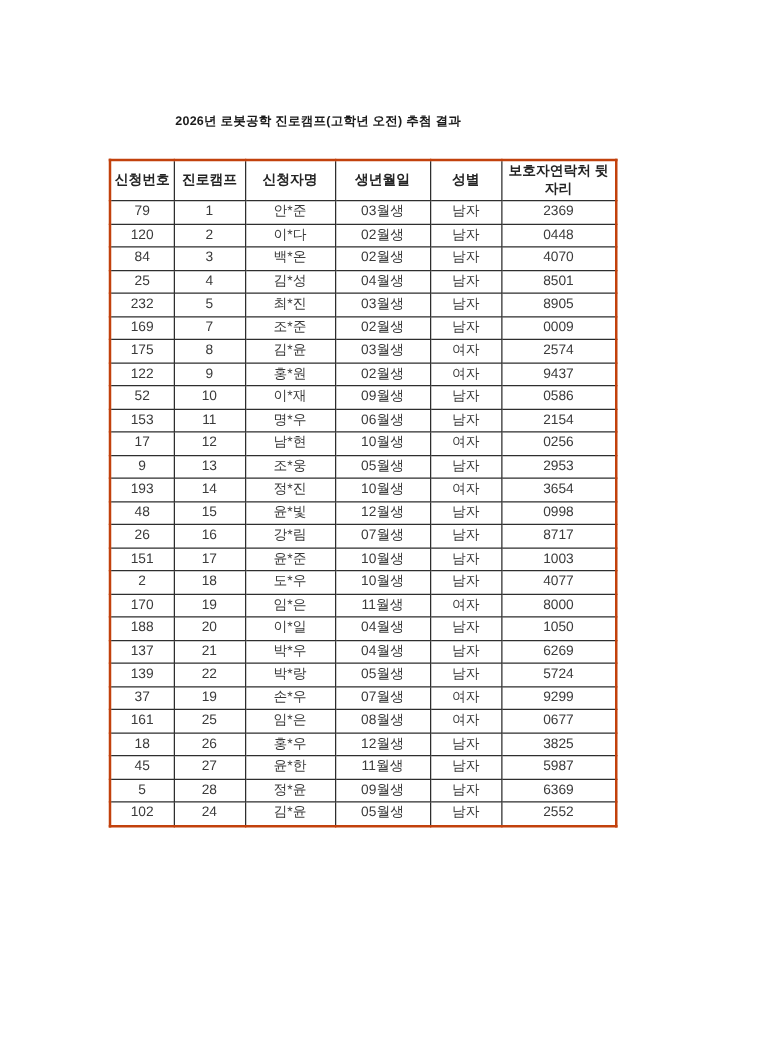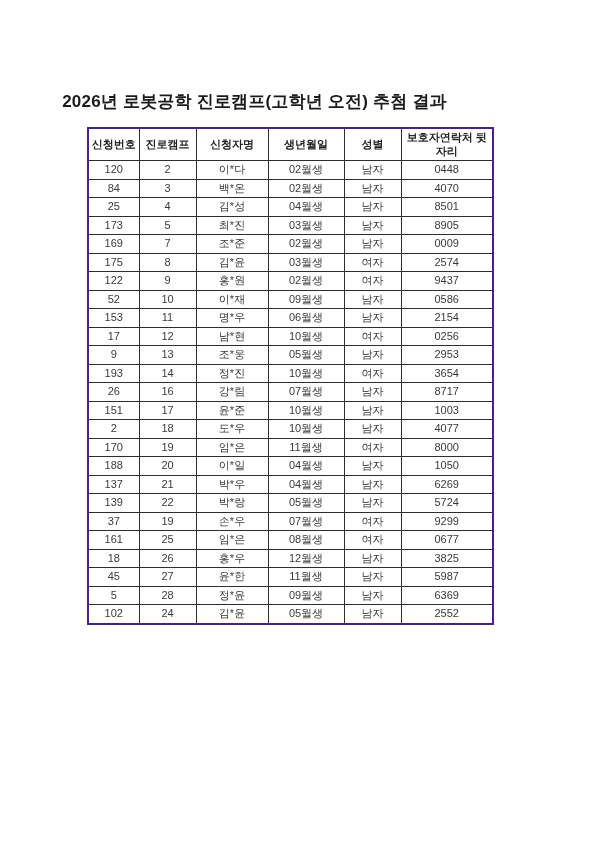--- a/index.html
+++ b/index.html
@@ -13,21 +13,21 @@
     position: relative;
     font-family: "Liberation Sans", "DejaVu Sans", sans-serif;
     color: #3a3a3a;
   }
   .page-title {
     position: absolute;
     top: 90px;
     left: 0;
     width: 509px;
     text-align: center;
-    font-size: 17px;
+    font-size: 10px;
     font-weight: bold;
     color: #1b1b1b;
     letter-spacing: 0.2px;
   }
   table.results {
     position: absolute;
     top: 127px;
     left: 87px;
     width: 405px;
     border-collapse: collapse;
@@ -42,21 +42,21 @@
   table.results col.c5 { width: 57px; }
   table.results col.c6 { width: 92px; }
   table.results th, table.results td {
     border: 1px solid #2e2e2e;
     text-align: center;
     vertical-align: middle;
     padding: 0 2px;
     overflow: hidden;
     white-space: nowrap;
   }
-  table.results { border: 2px solid #4c1d95; }
+  table.results { border: 2px solid #c2410c; }
   table.results thead th {
     height: 31px;
     font-weight: bold;
     color: #242424;
     font-size: 11px;
     line-height: 1.25;
     white-space: normal;
   }
   table.results tbody td {
     height: 17.5px;
@@ -82,20 +82,28 @@
         <th>신청번호</th>
         <th>진로캠프</th>
         <th>신청자명</th>
         <th>생년월일</th>
         <th>성별</th>
         <th>보호자연락처 뒷자리</th>
       </tr>
   </thead>
   <tbody>
       <tr>
+        <td>79</td>
+        <td>1</td>
+        <td>안*준</td>
+        <td>03월생</td>
+        <td>남자</td>
+        <td>2369</td>
+      </tr>
+      <tr>
         <td>120</td>
         <td>2</td>
         <td>이*다</td>
         <td>02월생</td>
         <td>남자</td>
         <td>0448</td>
       </tr>
       <tr>
         <td>84</td>
         <td>3</td>
@@ -106,21 +114,21 @@
       </tr>
       <tr>
         <td>25</td>
         <td>4</td>
         <td>김*성</td>
         <td>04월생</td>
         <td>남자</td>
         <td>8501</td>
       </tr>
       <tr>
-        <td>173</td>
+        <td>232</td>
         <td>5</td>
         <td>최*진</td>
         <td>03월생</td>
         <td>남자</td>
         <td>8905</td>
       </tr>
       <tr>
         <td>169</td>
         <td>7</td>
         <td>조*준</td>
@@ -178,20 +186,28 @@
       </tr>
       <tr>
         <td>193</td>
         <td>14</td>
         <td>정*진</td>
         <td>10월생</td>
         <td>여자</td>
         <td>3654</td>
       </tr>
       <tr>
+        <td>48</td>
+        <td>15</td>
+        <td>윤*빛</td>
+        <td>12월생</td>
+        <td>남자</td>
+        <td>0998</td>
+      </tr>
+      <tr>
         <td>26</td>
         <td>16</td>
         <td>강*림</td>
         <td>07월생</td>
         <td>남자</td>
         <td>8717</td>
       </tr>
       <tr>
         <td>151</td>
         <td>17</td>

